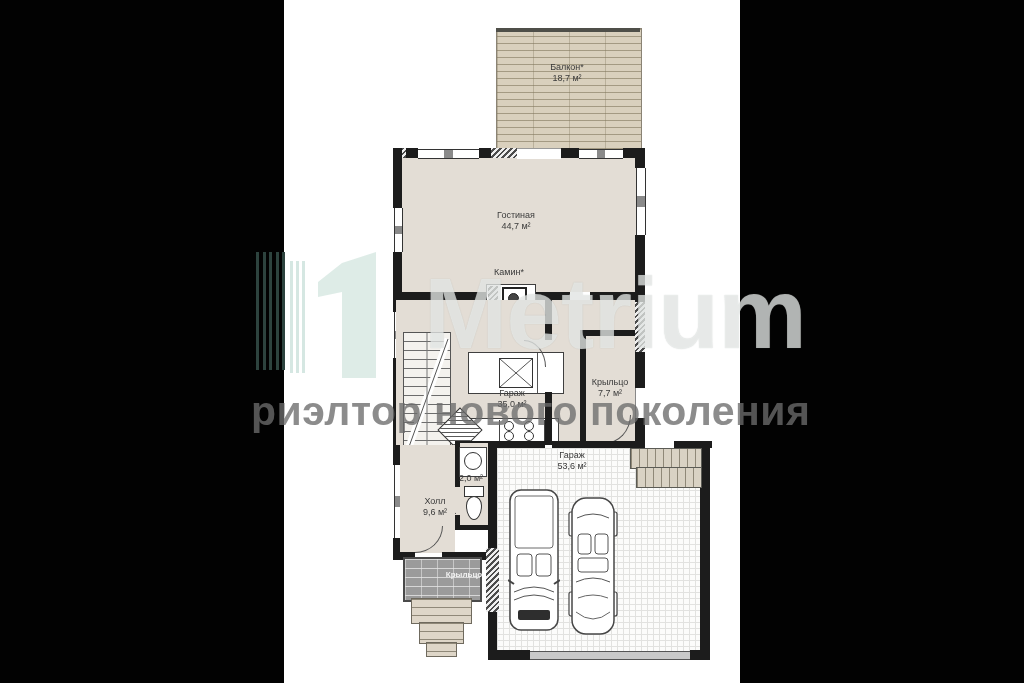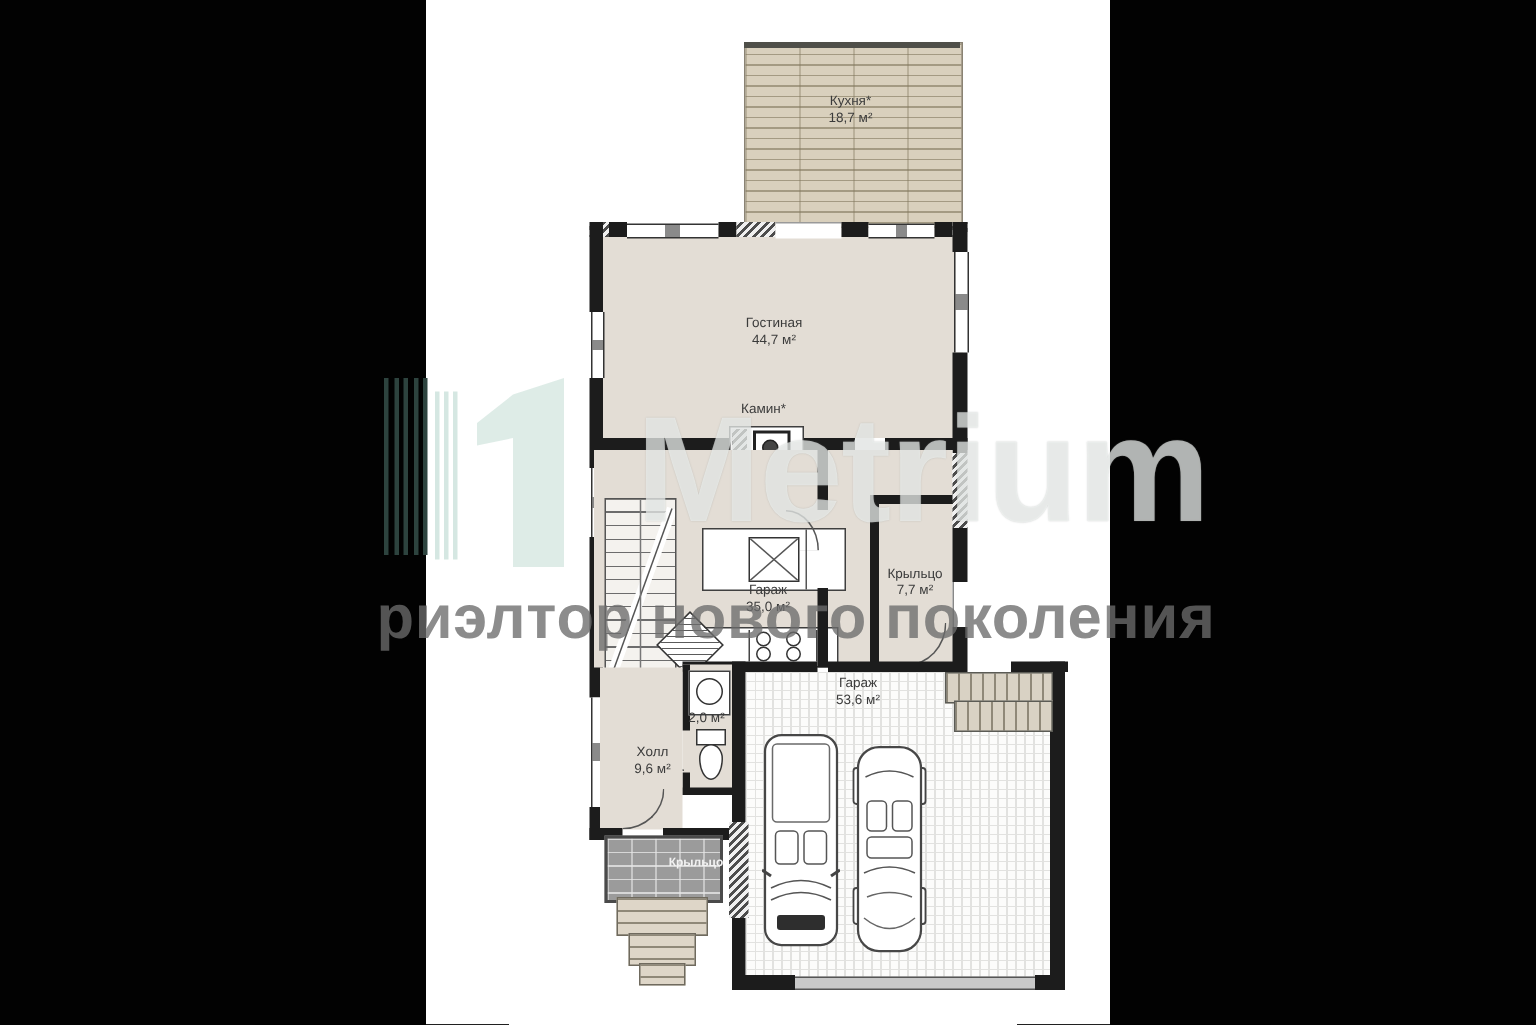--- a/index.html
+++ b/index.html
@@ -58,21 +58,21 @@
 </head>
 <body>
 
 <div class="stage">
 
   <div class="photo">
 
     <div class="deck" style="left:212px;top:28px;width:144px;height:122px;"></div>
     <div class="wall" style="left:212px;top:28px;width:144px;height:4px;background:#4f4f49;"></div>
     <div class="rlabel" style="left:283px;top:62px;">
-      <span class="nm">Кухня*</span>
+      <span class="nm">Балкон*</span>
       <span class="ar">18,7 м²</span>
     </div>
 
     <div class="floor" style="left:112px;top:152px;width:246px;height:148px;"></div>
 
     <div class="hatch" style="left:109px;top:148px;width:13px;height:10px;"></div>
     <div class="wall" style="left:122px;top:148px;width:12px;height:10px;"></div>
     <div class="winV" style="left:134px;top:149px;width:61px;height:8px;"></div>
     <div class="wall" style="left:195px;top:148px;width:12px;height:10px;"></div>
     <div class="hatch" style="left:207px;top:148px;width:26px;height:10px;"></div>

